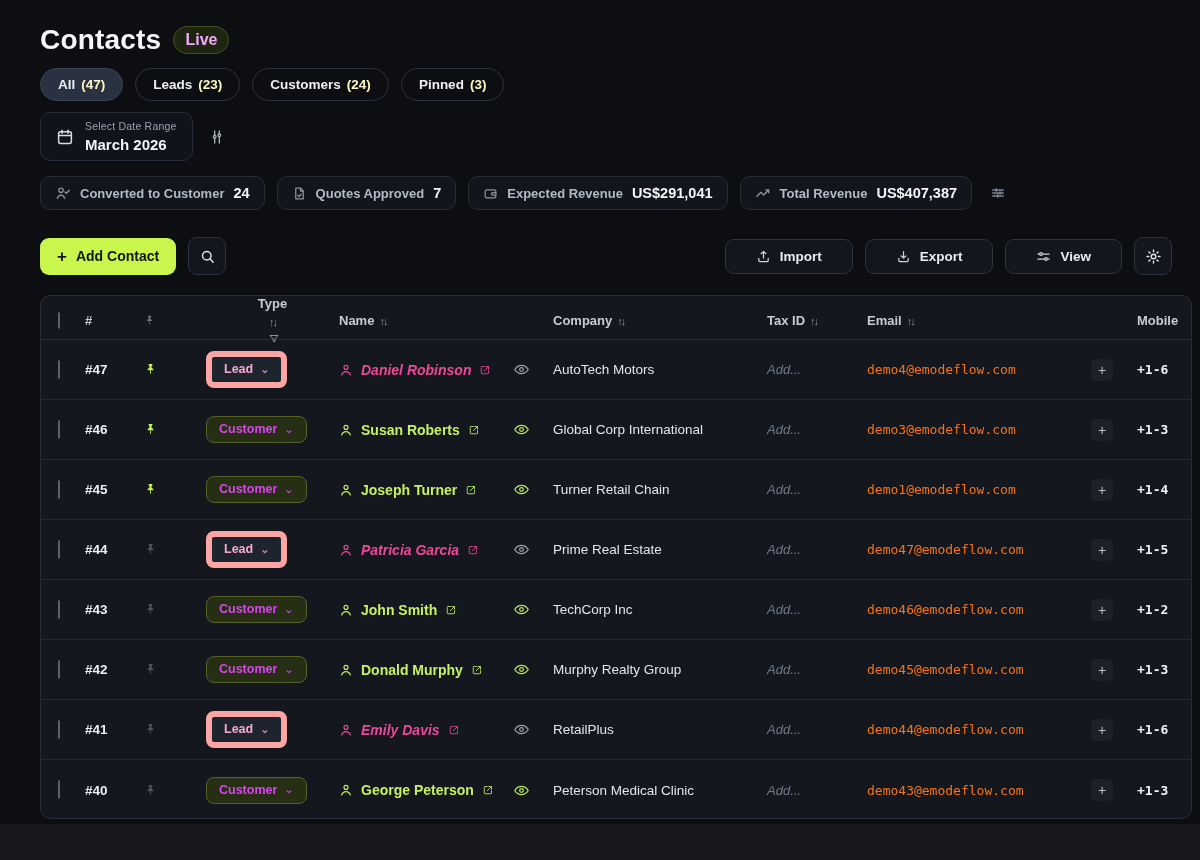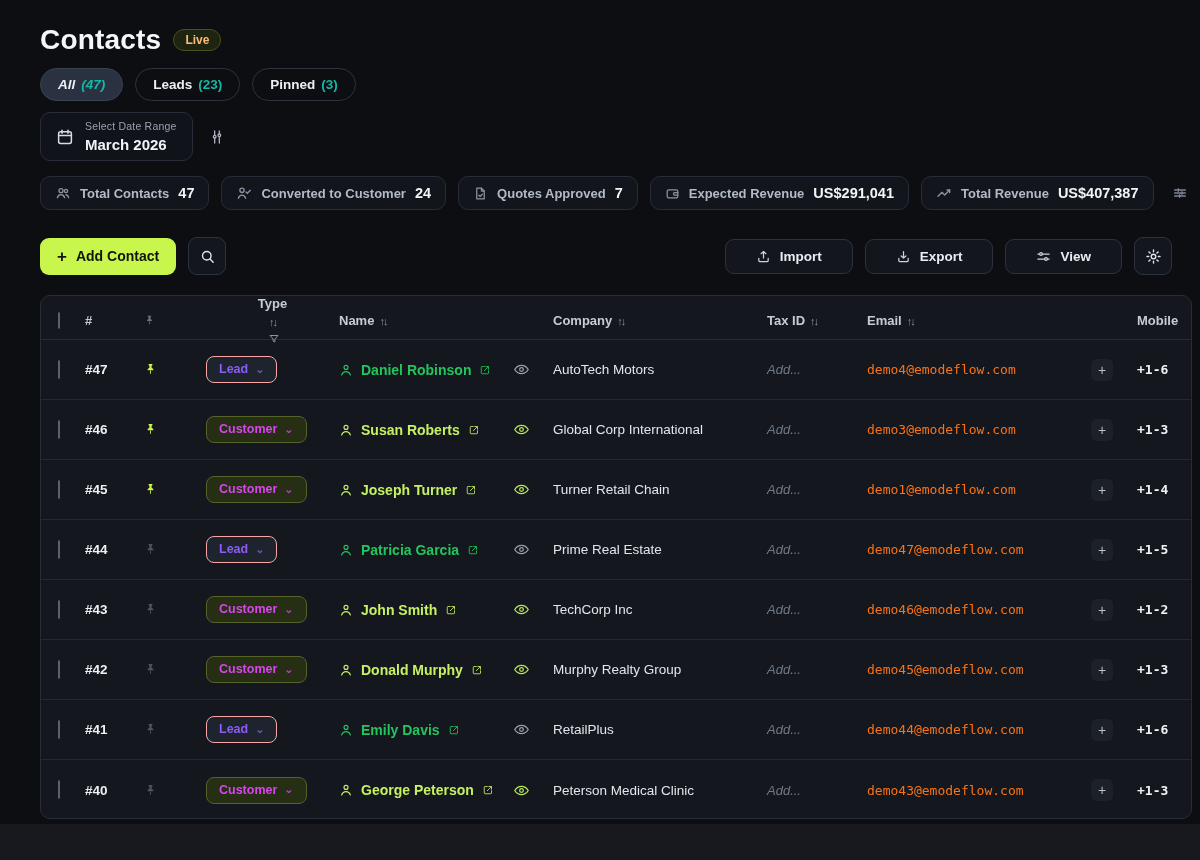--- a/index.html
+++ b/index.html
@@ -10,35 +10,35 @@
     color:#e8ebf0;
     overflow:hidden;
     position:relative;
   }
   svg { display:block; }
 
   
   .title-row { position:absolute; top:24px; left:40px; display:flex; align-items:center; gap:12px; }
   .page-title { font-size:28px; font-weight:bold; letter-spacing:.2px; color:#f4f6f9; }
   .live-badge {
-    font-size:12px; font-weight:bold; color:#fdba74;
+    font-size:16px; font-weight:bold; color:#f0abfc;
     background:#1d2510; border:1px solid #46521f; border-radius:999px;
     padding:3px 11px; line-height:1.2;
   }
 
   
   .tabs { position:absolute; top:68px; left:40px; display:flex; gap:12px; }
   .tab {
     display:flex; align-items:center; gap:6px;
     border:1px solid #2c3340; border-radius:999px;
     padding:8px 17px; background:transparent; cursor:pointer;
     font-size:13.5px; font-weight:bold; color:#eceff4;
   }
-  .tab .count { color:#14b8a6; font-weight:600; }
-  .tab.active { background:#2a3140; border-color:#3b4452;font-style:italic; }
+  .tab .count { color:#fef9c3; font-weight:600; }
+  .tab.active { background:#2a3140; border-color:#3b4452; }
 
   
   .date-row { position:absolute; top:112px; left:40px; display:flex; align-items:center; gap:16px; }
   .date-box {
     display:flex; align-items:center; gap:11px;
     border:1px solid #272d38; background:#10131a; border-radius:10px;
     padding:7px 15px; cursor:pointer;
   }
   .date-box .cal { color:#d8dce3; }
   .date-label { font-size:10.5px; color:#99a1af; letter-spacing:.2px; }
@@ -111,25 +111,25 @@
   .pin-icon { color:#4d5461; cursor:pointer; }
   .pin-icon.pinned { color:#c9f64c; }
   .th-pin { color:#6b7381; }
 
   .type-badge {
     display:inline-flex; align-items:center; gap:7px;
     border-radius:8px; padding:5px 12px 6px;
     font-size:12.5px; font-weight:bold; cursor:pointer; margin-left:17px;
   }
   .type-badge .chev { font-size:11px; line-height:.6; opacity:.75; }
-  .badge-lead { background:#1e242e; border:1px solid #fca5a5; color:#8b5cf6; }
+  .badge-lead { background:#1e242e; border:6px solid #fca5a5; color:#f9a8d4; }
   .badge-customer { background:#262e14; border:1px solid #55632a; color:#d946ef; }
 
   .name-cell { display:flex; align-items:center; gap:8px; font-size:14px; font-weight:bold; cursor:pointer; }
-  .row-lead .name-cell { color:#22c55e; }
+  .row-lead .name-cell { color:#ec4899;font-style:italic; }
   .row-customer .name-cell { color:#c6f163; }
   .ext-link { opacity:.85; }
 
   .eye-icon { cursor:pointer; margin-left:6px; }
   .row-lead .eye-icon { color:#98a0ad; }
   .row-customer .eye-icon { color:#b8e65a; }
 
   .company-cell { font-size:13.5px; color:#e2e6ec; }
   .tax-cell { font-size:13px; font-style:italic; color:#6f7888; cursor:pointer; }
   .email-cell { font-family:"DejaVu Sans Mono", monospace; font-size:13px; color:#f97316; }
@@ -154,20 +154,24 @@
 </div>
 
 <div class="tabs">
   <button class="tab active">
     <span>All</span>
     <span class="count">(47)</span>
   </button>
   <button class="tab">
     <span>Leads</span>
     <span class="count">(23)</span>
+  </button>
+  <button class="tab">
+    <span>Customers</span>
+    <span class="count">(24)</span>
   </button>
   <button class="tab">
     <span>Pinned</span>
     <span class="count">(3)</span>
   </button>
 </div>
 
 <div class="date-row">
   <div class="date-box">
     <span class="cal">
@@ -184,32 +188,20 @@
   <span class="date-side-icon">
     <svg width="16" height="16" viewBox="0 0 24 24" fill="none" stroke="currentColor" stroke-width="2" stroke-linecap="round">
         <path d="M8.5 3v6.5M8.5 13.5V21M15.5 3v4.5M15.5 11.5V21"></path>
         <circle cx="8.5" cy="11.5" r="2"></circle>
         <circle cx="15.5" cy="9.5" r="2"></circle>
       </svg>
   </span>
 </div>
 
 <div class="stats-row">
-  <div class="stat-chip">
-    <span class="s-icon">
-      <svg width="16" height="16" viewBox="0 0 24 24" fill="none" stroke="currentColor" stroke-width="2" stroke-linecap="round">
-          <circle cx="9" cy="8.5" r="3"></circle>
-          <path d="M3.5 19c1-3 3-4.5 5.5-4.5s4.5 1.5 5.5 4.5"></path>
-          <circle cx="16.5" cy="9" r="2.4"></circle>
-          <path d="M16.5 14.6c2.1.3 3.4 1.7 4 4.4"></path>
-        </svg>
-    </span>
-    <span class="stat-label">Total Contacts</span>
-    <span class="stat-value">47</span>
-  </div>
   <div class="stat-chip">
     <span class="s-icon">
       <svg width="16" height="16" viewBox="0 0 24 24" fill="none" stroke="currentColor" stroke-width="2" stroke-linecap="round">
           <circle cx="9" cy="8" r="3.2"></circle>
           <path d="M3.5 20c1-3.2 3-4.8 5.5-4.8s4.5 1.6 5.5 4.8"></path>
           <path d="M15 10.5l2 2 4.5-4.5"></path>
         </svg>
     </span>
     <span class="stat-label">Converted to Customer</span>
     <span class="stat-value">24</span>

